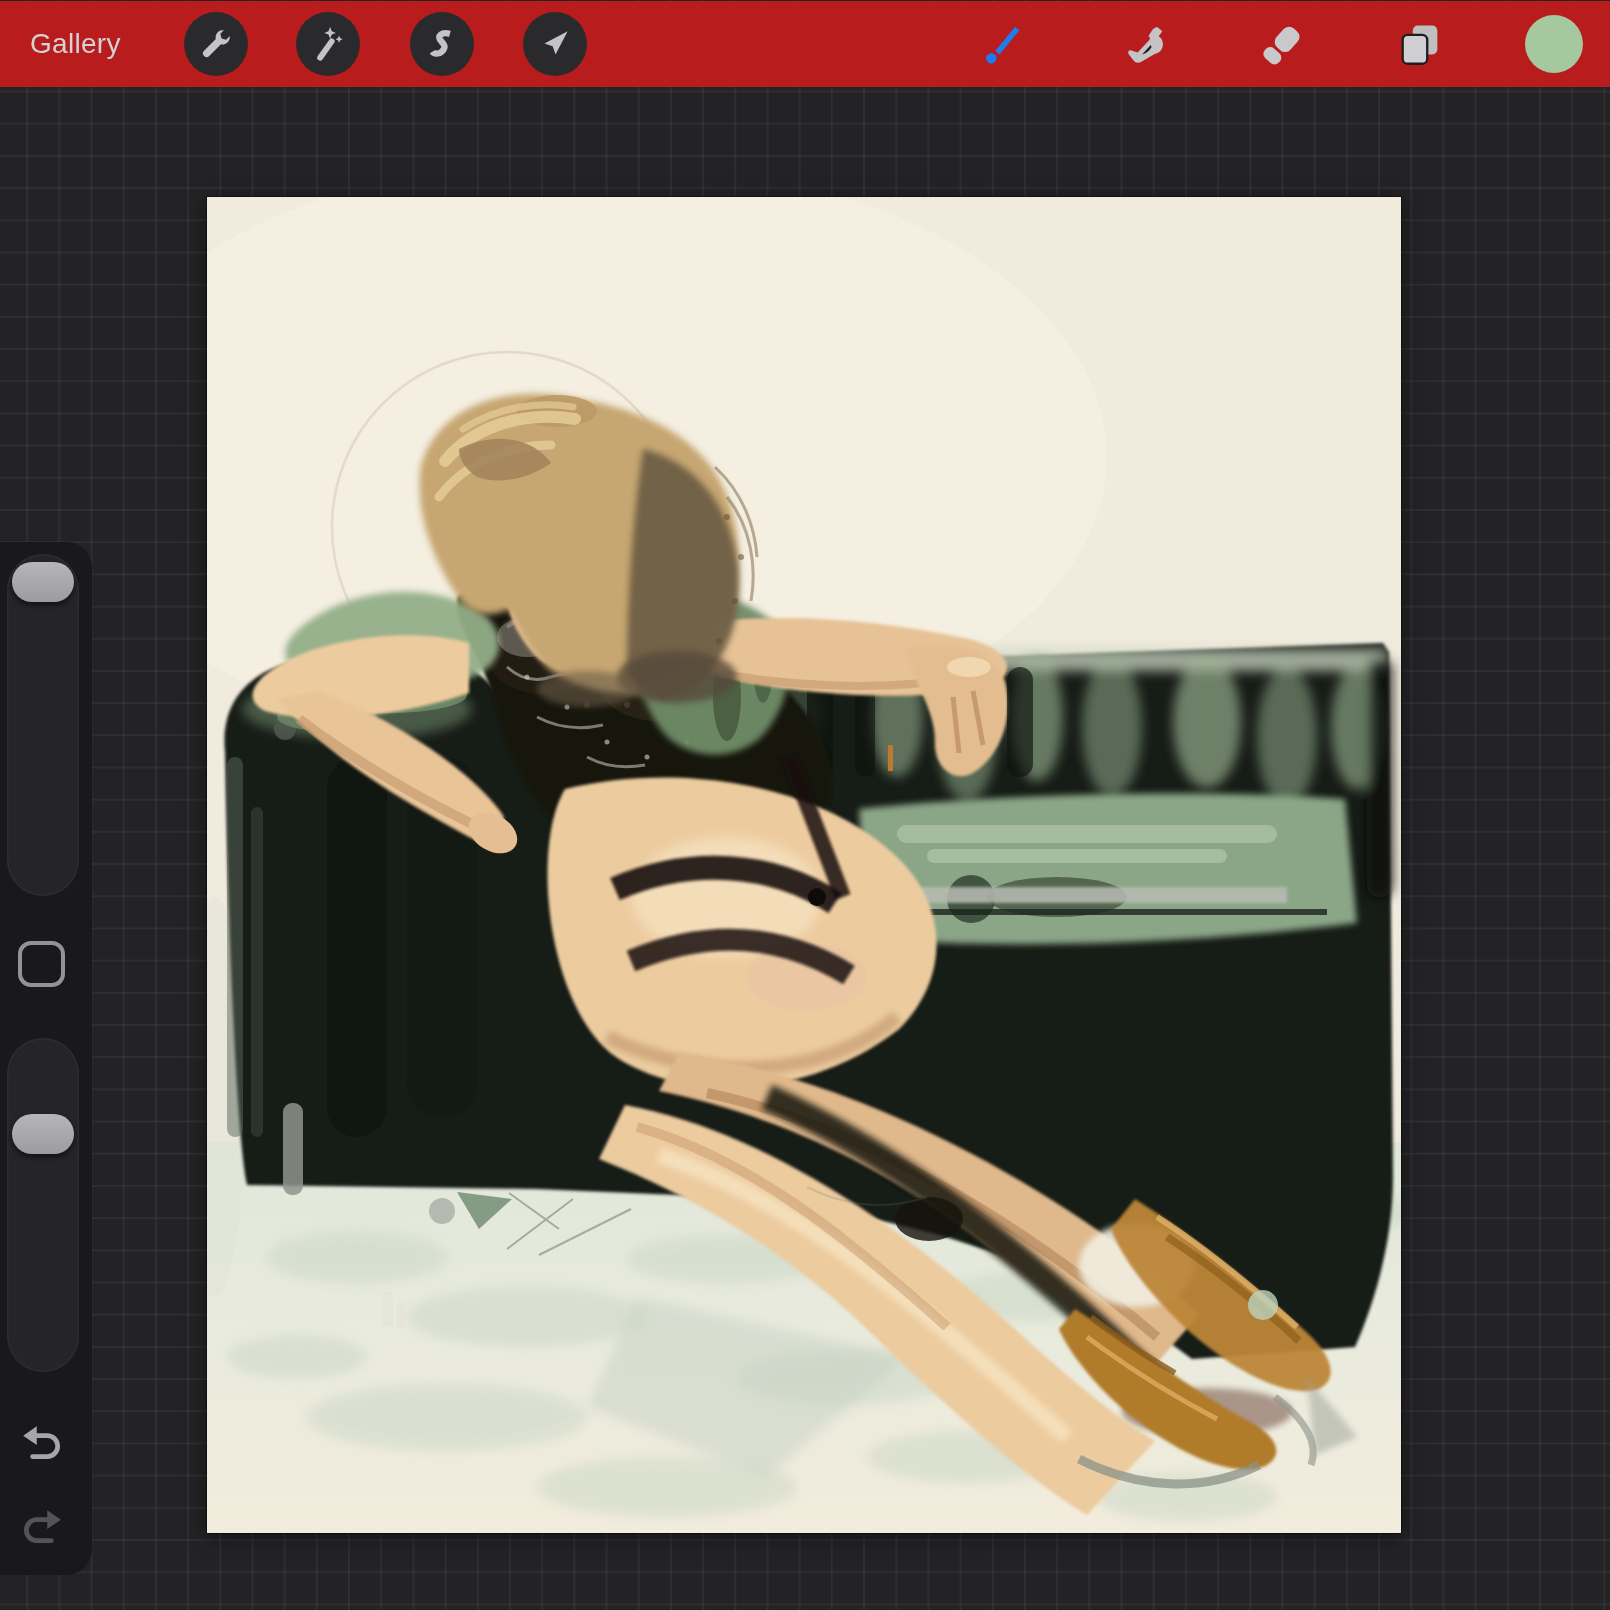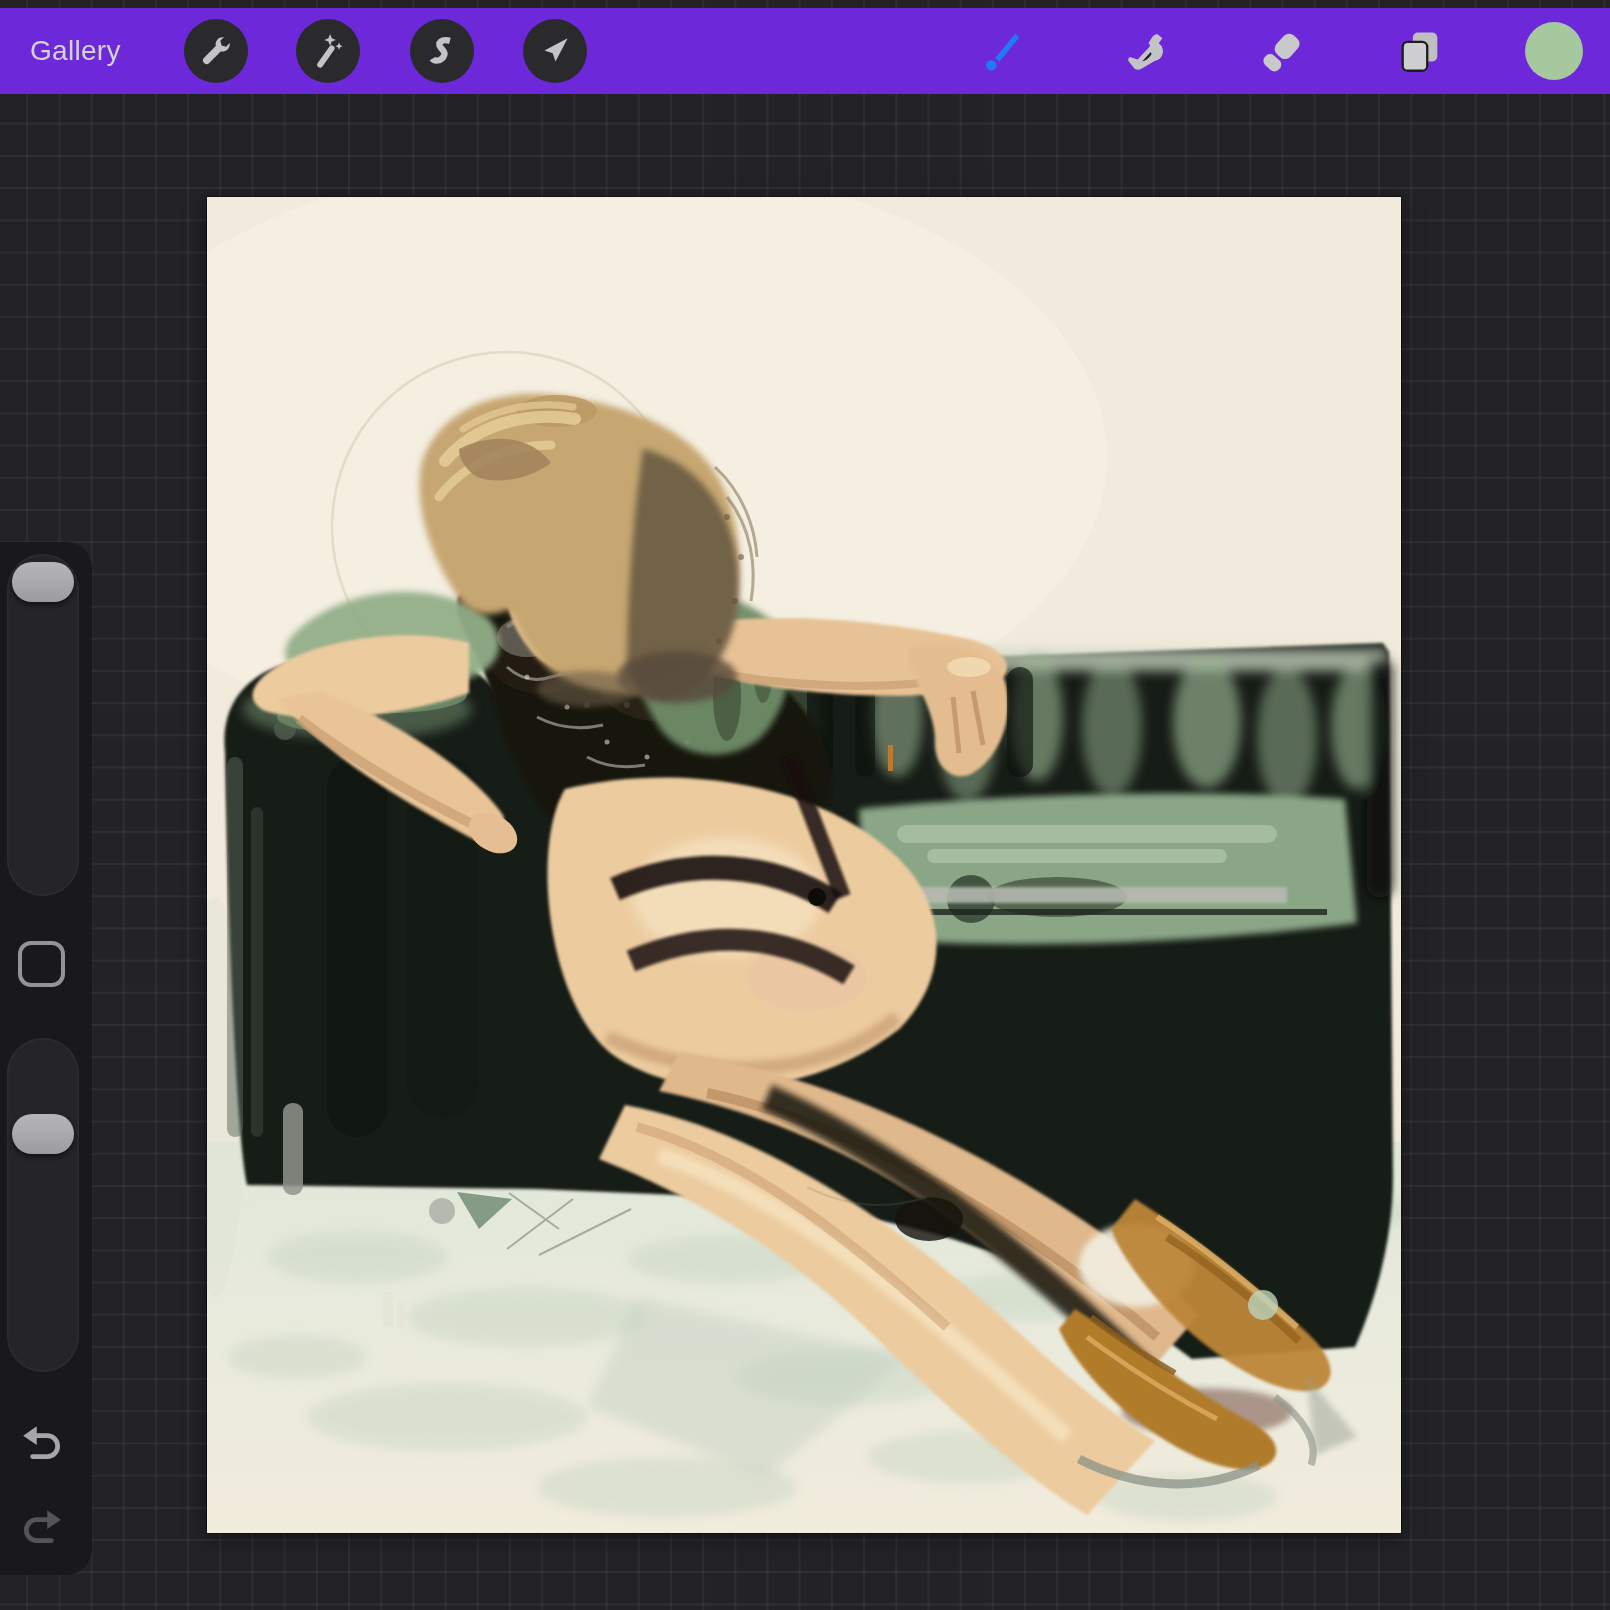--- a/index.html
+++ b/index.html
@@ -13,22 +13,22 @@
     position:absolute;inset:0;
     background-color:#232326;
     background-image:
       linear-gradient(rgba(255,255,255,.05) 1.5px, transparent 1.5px),
       linear-gradient(90deg, rgba(255,255,255,.05) 1.5px, transparent 1.5px);
     background-size:32.2px 32.2px;
     background-position:-6px -6px;
   }
   
   .topbar{
-    position:absolute;top:8px;left:0;right:0;height:86px;
-    background:#6d28d9;z-index:20;
+    position:absolute;top:1px;left:0;right:0;height:86px;
+    background:#b91c1c;z-index:20;
   }
   .gallery-btn{
     position:absolute;left:30px;top:0;height:86px;line-height:86px;
     color:#d3d3d5;font-size:28px;letter-spacing:.3px;cursor:default;
   }
   .tool-circle{
     position:absolute;top:11px;width:64px;height:64px;border-radius:50%;
     background:#2a2a2d;display:flex;align-items:center;justify-content:center;
   }
   .tool-flat{

